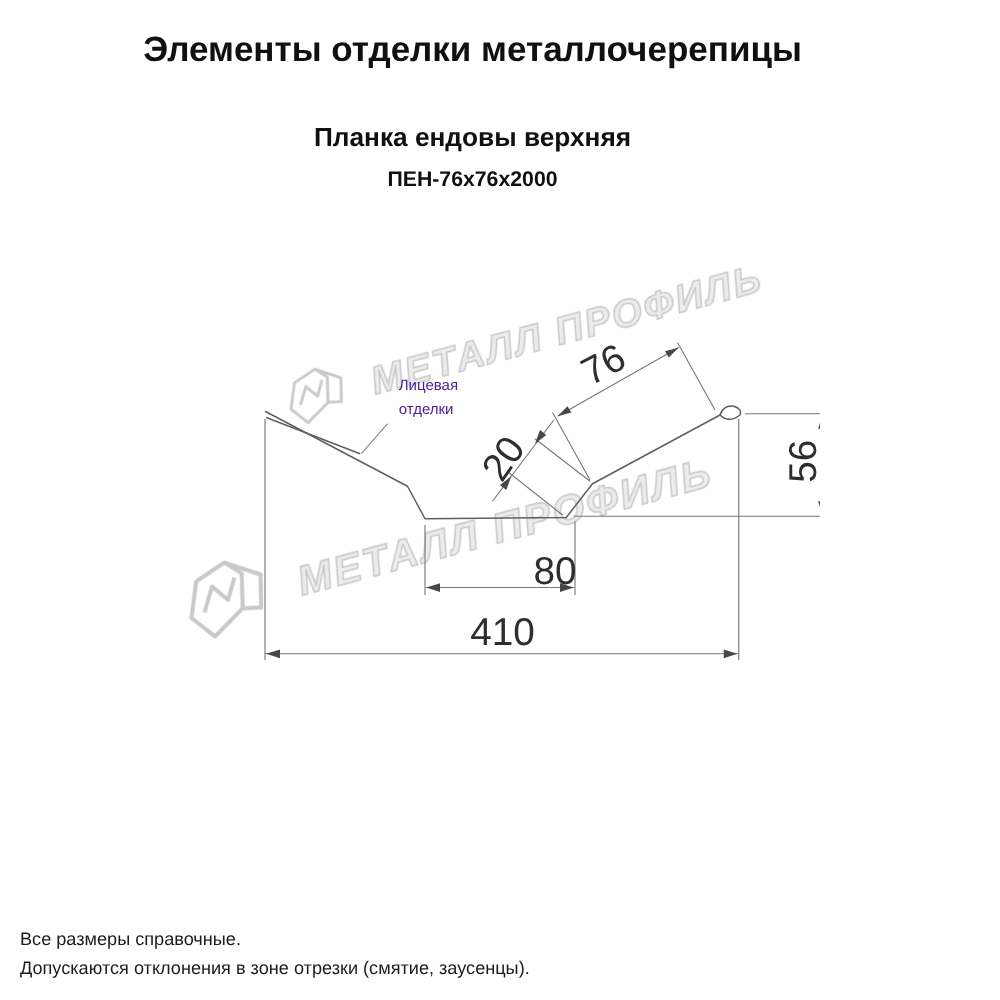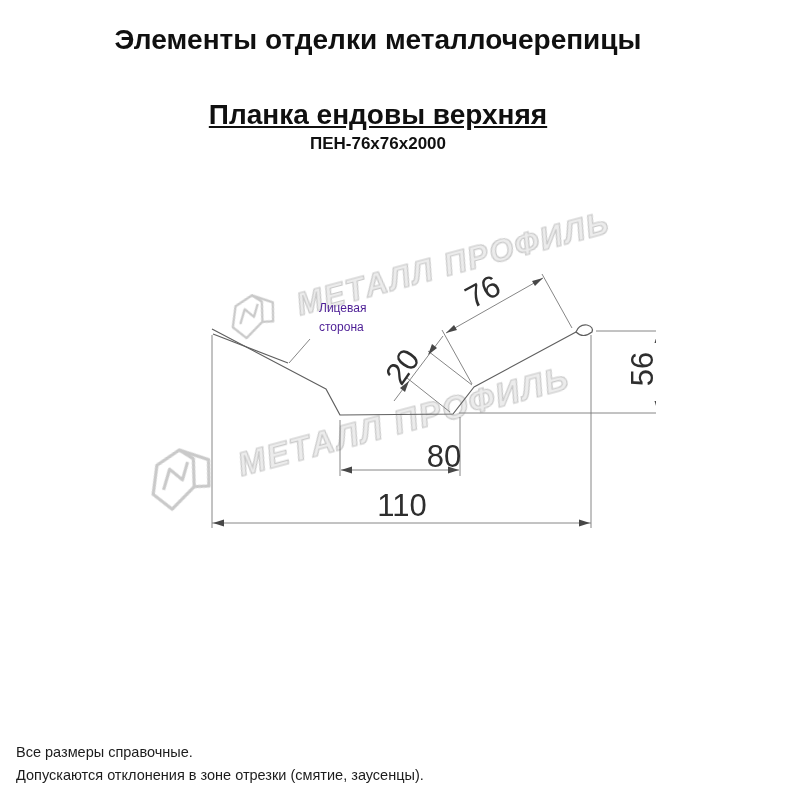--- a/index.html
+++ b/index.html
@@ -1,21 +1,21 @@
 <!DOCTYPE html>
 <html><head>
 <meta charset="utf-8">
 <style>
   html,body{margin:0;padding:0;background:#ffffff;}
   .page{position:relative;width:656px;height:800px;background:#ffffff;overflow:hidden;
         font-family:"Liberation Sans",sans-serif;color:#111;}
   
   .header{position:absolute;left:0;top:0;width:756px;text-align:center;}
   .title{position:absolute;left:0;top:24px;width:100%;font-size:28px;font-weight:bold;color:#101010;}
-  .subtitle{position:absolute;left:0;top:99px;width:100%;font-size:28px;font-weight:bold;color:#101010;text-decoration:underline;}
+  .subtitle{position:absolute;left:0;top:99px;width:100%;font-size:21px;font-weight:bold;color:#101010;}
   .product-code{position:absolute;left:0;top:134px;width:100%;font-size:17px;font-weight:bold;color:#101010;}
   
   .drawing-svg{position:absolute;left:0;top:0;width:800px;height:800px;}
   .dim-label{position:absolute;font-size:31px;color:#2e2e2e;white-space:nowrap;
              transform:translate(-50%,-50%);}
   .rot-90{transform:translate(-50%,-50%) rotate(-90deg);}
   .rot-76{transform:translate(-50%,-50%) rotate(-28deg);}
   .rot-20{transform:translate(-50%,-50%) rotate(-55deg);}
   .face-label{position:absolute;left:319px;top:299px;font-size:12px;line-height:19px;
               color:#4c1d95;white-space:nowrap;}
@@ -107,23 +107,23 @@
       <polygon points="543,278 535,286 532,281"></polygon>
       <polygon points="428,355 437,348 432,344"></polygon>
       <polygon points="409,381 405,392 400,388"></polygon>
     </g>
   </svg>
 
   <div class="dim-label rot-76" style="left:483px;top:292px;">76</div>
   <div class="dim-label rot-20" style="left:403px;top:367px;">20</div>
   <div class="dim-label rot-90" style="left:643px;top:369px;">56</div>
   <div class="dim-label" style="left:400px;top:457px;margin-left:44px;">80</div>
-  <div class="dim-label" style="left:402px;top:506px;">110</div>
+  <div class="dim-label" style="left:402px;top:506px;">410</div>
 
   <div class="face-label">
     <div>Лицевая</div>
-    <div>сторона</div>
+    <div>отделки</div>
   </div>
 
   <div class="footer-line footer-2">Допускаются отклонения в зоне отрезки (смятие, заусенцы).</div>
   <div class="footer-line footer-1">Все размеры справочные.</div>
 
 </div>
 
 </body></html>

